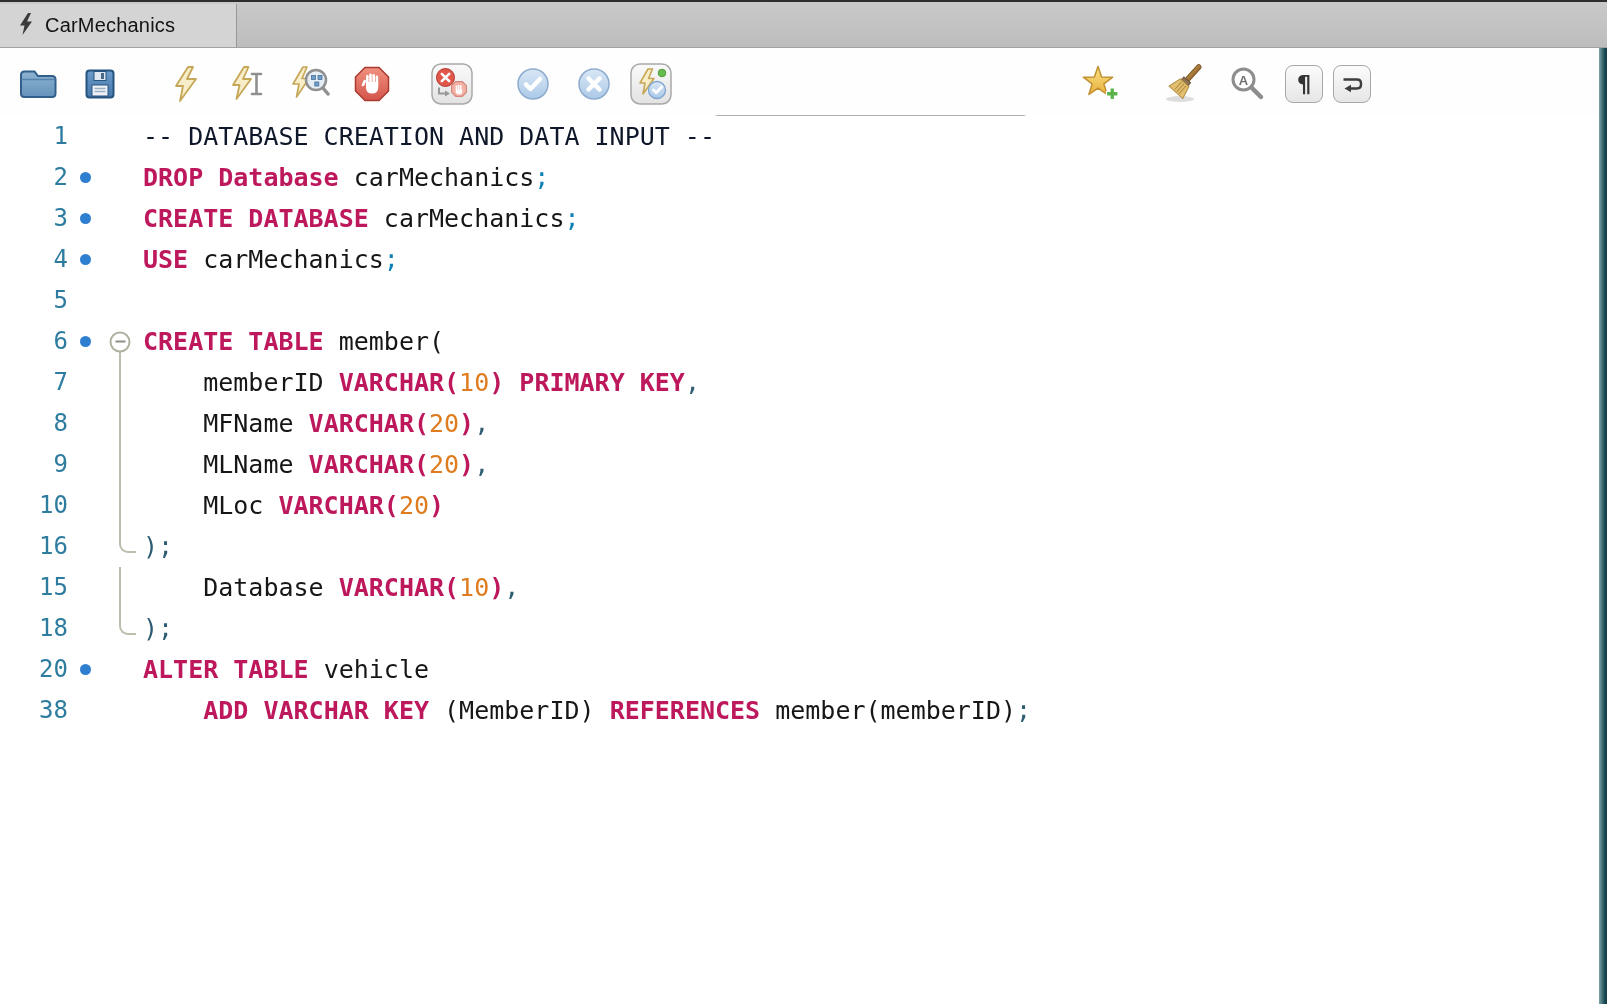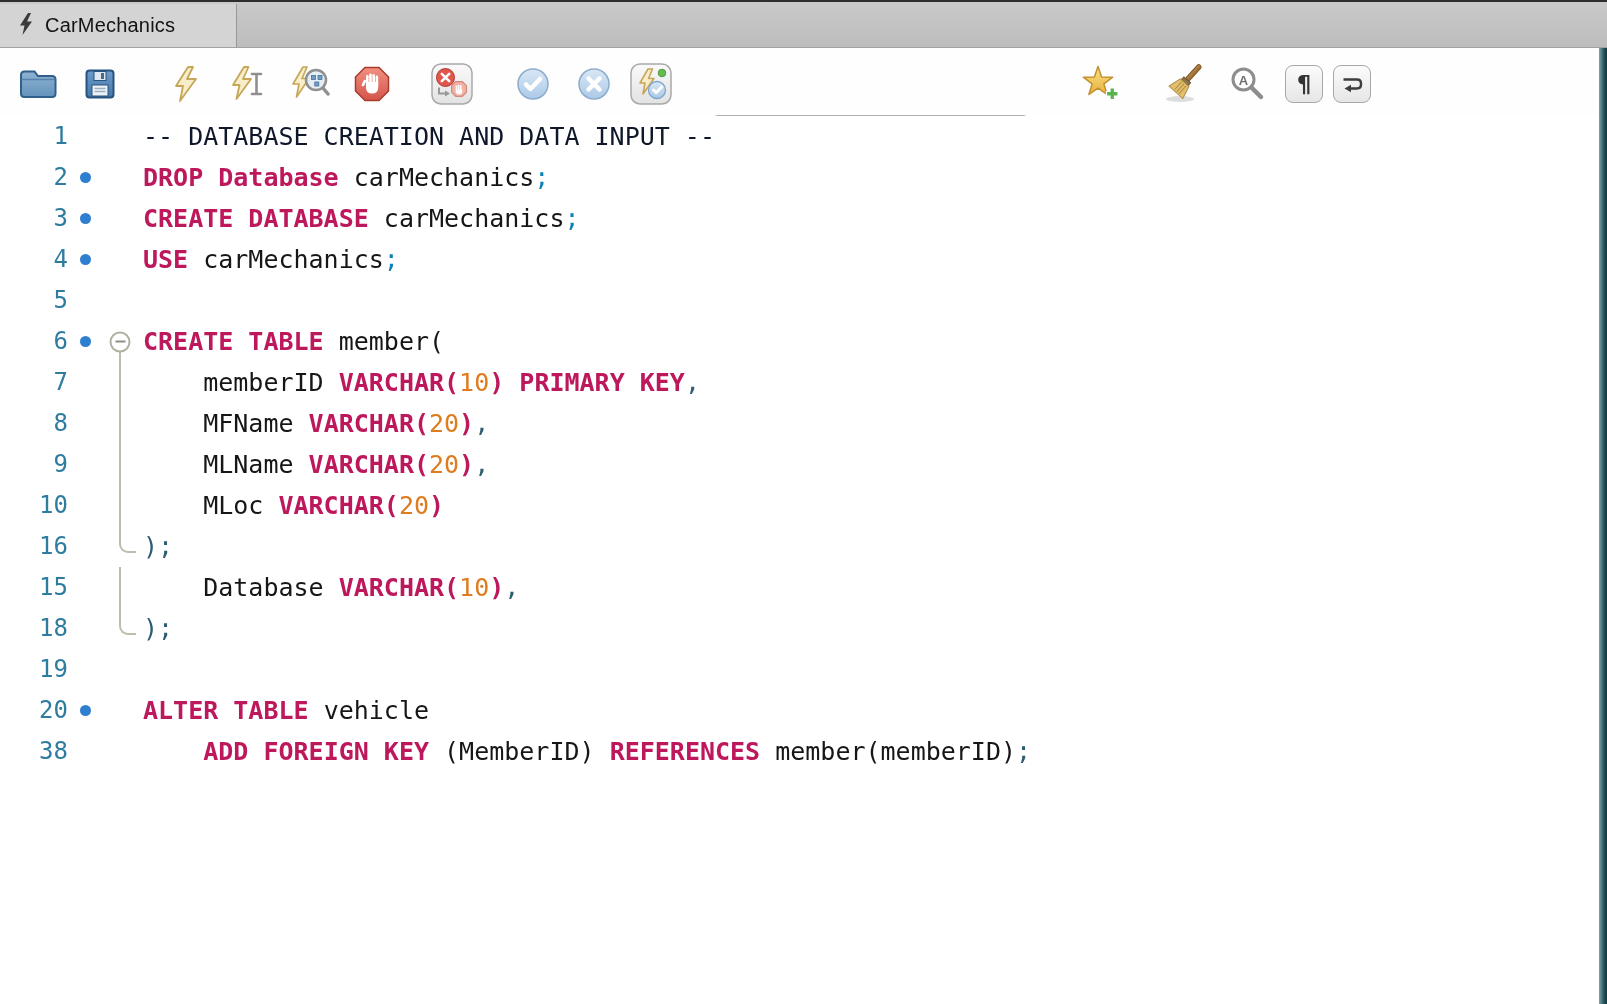--- a/index.html
+++ b/index.html
@@ -405,34 +405,28 @@
     </div>
     <div class="line-row">
       <div class="gut-num">18</div>
       <div class="gut-dot"></div>
       <div class="gut-fold">
         <span class="fold-end"></span>
       </div>
       <div class="code-cell"><span class="tok-punct">);</span></div>
     </div>
     <div class="line-row">
-      <div class="gut-num">19</div>
-      <div class="gut-dot"></div>
-      <div class="gut-fold"></div>
-      <div class="code-cell"></div>
-    </div>
-    <div class="line-row">
       <div class="gut-num">20</div>
       <div class="gut-dot">
         <span class="stmt-dot"></span>
       </div>
       <div class="gut-fold"></div>
       <div class="code-cell"><span class="tok-keyword">ALTER TABLE</span><span class="tok-plain"> vehicle</span></div>
     </div>
     <div class="line-row">
       <div class="gut-num">38</div>
       <div class="gut-dot"></div>
       <div class="gut-fold"></div>
-      <div class="code-cell"><span class="tok-plain">    </span><span class="tok-keyword">ADD FOREIGN KEY</span><span class="tok-plain"> (MemberID) </span><span class="tok-keyword">REFERENCES</span><span class="tok-plain"> member(memberID)</span><span class="tok-punct">;</span></div>
+      <div class="code-cell"><span class="tok-plain">    </span><span class="tok-keyword">ADD VARCHAR KEY</span><span class="tok-plain"> (MemberID) </span><span class="tok-keyword">REFERENCES</span><span class="tok-plain"> member(memberID)</span><span class="tok-punct">;</span></div>
     </div>
   </div>
 
 <div class="edge-strip"></div>
 
 </body></html>

